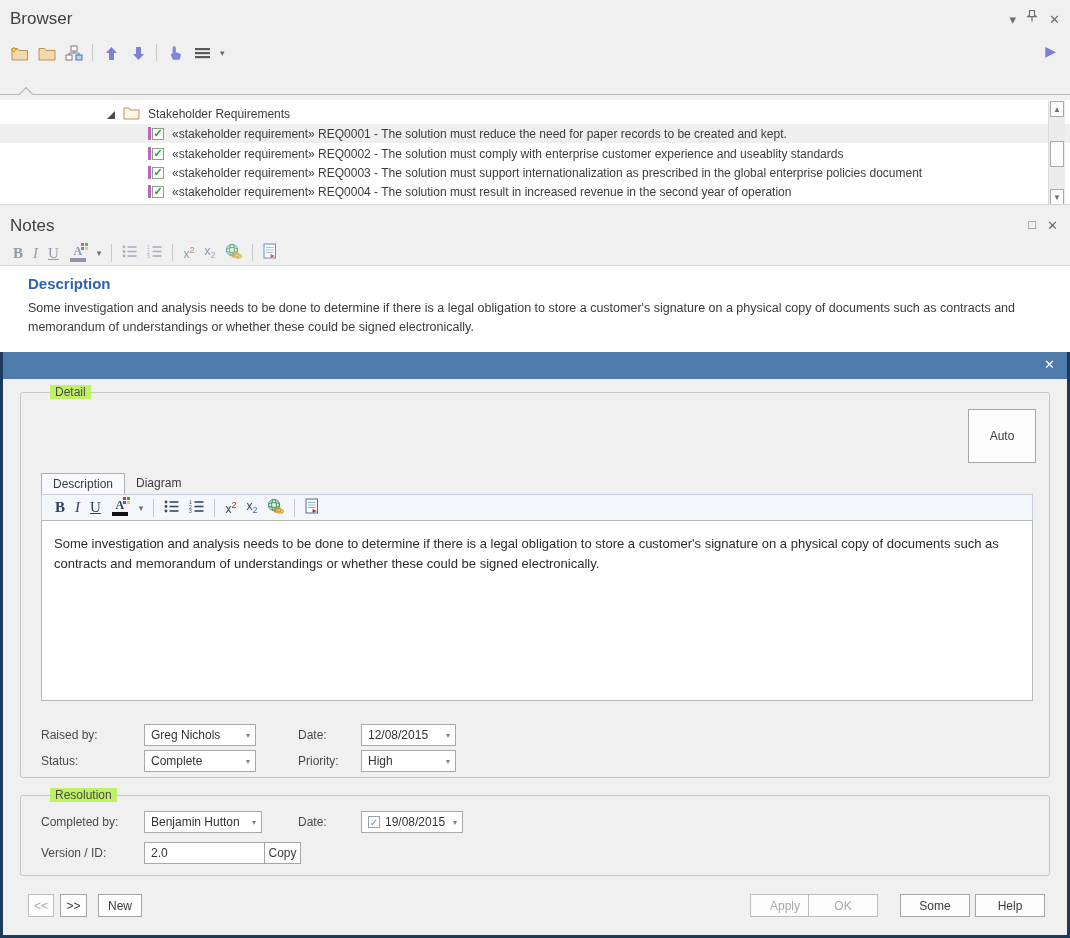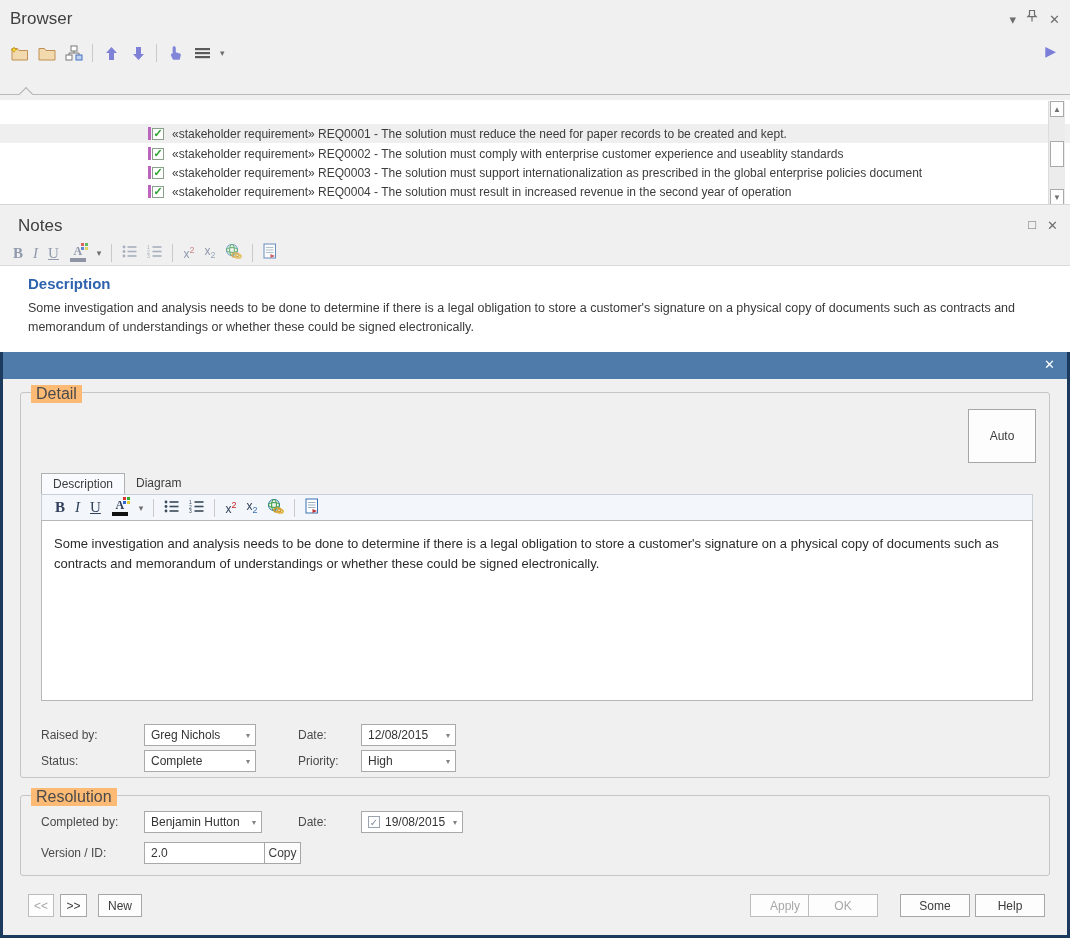--- a/index.html
+++ b/index.html
@@ -36,21 +36,21 @@
   .item-label { position:absolute; left:172px; }
 
   .vscroll { position:absolute; width:17px; background:#ececec; border-left:1px solid #dcdcdc; }
   .vs-btn { position:absolute; left:1px; right:1px; height:16px; background:#fdfdfd; border:1px solid #a9a9a9; display:flex; align-items:center; justify-content:center; font-size:8px; color:#707070; }
   .vs-thumb { position:absolute; left:1px; right:1px; background:#fdfdfd; border:1px solid #a9a9a9; }
   .tree-scroll { right:5px; top:101px; height:104px; }
   .notes-scroll { right:5px; top:266px; height:86px; }
 
   
   .notes-panel { left:0; top:204px; width:1070px; height:148px; background:#f0f0f0; border-top:1px solid #d5d5d5; }
-  .n-header { left:8px; top:8px; right:0; height:28px;text-decoration:underline; }
+  .n-header { left:0; top:8px; right:0; height:28px;text-decoration:underline; }
   .n-header .panel-title { position:absolute; left:10px; top:3px; }
   .n-toolbar { left:0; top:36px; right:0; height:24px; display:flex; align-items:center; gap:10px; padding-left:13px; }
   .n-content { left:0; top:60px; right:0; height:88px; background:#fff; border-top:1px solid #d9d9d9; }
   .n-heading { position:absolute; left:28px; top:9px; font-size:15px; font-weight:bold; color:#2e64ad; }
   .n-body { position:absolute; left:28px; top:33px; right:44px; font-size:12.5px; color:#3a3a3a; line-height:1.5; }
 
   
   .rt { display:flex; align-items:center; gap:10px; }
   .rt-letter { font-family:"Liberation Serif", serif; font-size:15px; color:#31405a; line-height:1; }
   .rt-b { font-weight:bold; }
@@ -73,21 +73,21 @@
   .muted .sub-blue .s2 { color:#9ab; }
 
   
   .dialog { left:0; top:352px; width:1070px; height:586px; border-left:3px solid #1c3a5e; border-right:3px solid #1c3a5e; border-bottom:3px solid #1c3a5e; background:#f0f0f0; }
   .d-title { left:0; top:0; right:0; height:27px; background:#4e7ba9; }
   .d-title-text { position:absolute; left:12px; top:7px; font-size:12px; color:#fff; }
   .d-close { position:absolute; right:12px; top:5px; color:#fff; font-size:13px; }
   .d-body { left:0; top:27px; right:0; bottom:0; }
 
   .groupbox { position:absolute; border:1px solid #c6c6c6; border-radius:3px; }
-  .gb-label { position:absolute; top:-8px; left:10px; background:#fdba74; padding:0 5px; font-size:16px; color:#4a4a4a; }
+  .gb-label { position:absolute; top:-8px; left:29px; background:#bef264; padding:0 5px; font-size:12px; color:#4a4a4a; }
   .gb-detail { left:17px; right:17px; top:13px; height:386px; }
   .gb-res { left:17px; right:17px; top:416px; height:81px; }
 
   .issue-field { position:absolute; left:20px; top:16px; width:922px; height:54px; background:#fff; border:1px solid #a9a9a9; font-size:12px; color:#333; padding:7px 10px; }
   .btn { background:#fdfdfd; border:1px solid #a6a6a6; display:flex; align-items:center; justify-content:center; font-size:12px; color:#3c3c3c; }
   .auto-btn { position:absolute; left:947px; top:16px; width:68px; height:54px; }
   .btn.disabled { color:#a8a8a8; border-color:#bdbdbd; }
 
   .d-tabs { position:absolute; left:20px; top:80px; height:21px; display:flex; font-size:12px; }
   .d-tab { padding:3px 11px 0 11px; color:#3c3c3c; }
@@ -167,20 +167,29 @@
           </svg>
       </span>
       <span class="caret">▾</span>
     </div>
     <span class="abs play-btn">▶</span>
 
     <div class="abs tab-line"></div>
     <div class="abs tab-notch"></div>
 
     <div class="abs tree">
+      <div class="tree-row" style="top:4px;">
+        <span class="expand-tri" style="top:7px;"></span>
+        <span class="tree-folder">
+          <svg width="17" height="14" viewBox="0 0 17 14">
+              <path d="M1 4.5 L1 2 L6 2 L7.5 4 L16 4 L16 13 L1 13 Z" fill="#fdf6ea" stroke="#bf8f55"></path>
+            </svg>
+        </span>
+        <span class="root-label">Stakeholder Requirements</span>
+      </div>
       <div class="tree-row selected" style="top:24px;">
         <span class="req-icon">
             <span class="req-bar"></span>
             <span class="req-box">
               <span class="req-check">✓</span>
             </span>
           </span>
         <span class="item-label">«stakeholder requirement» REQ0001 - The solution must reduce the need for paper records to be created and kept.</span>
       </div>
       <div class="tree-row" style="top:44px;">

